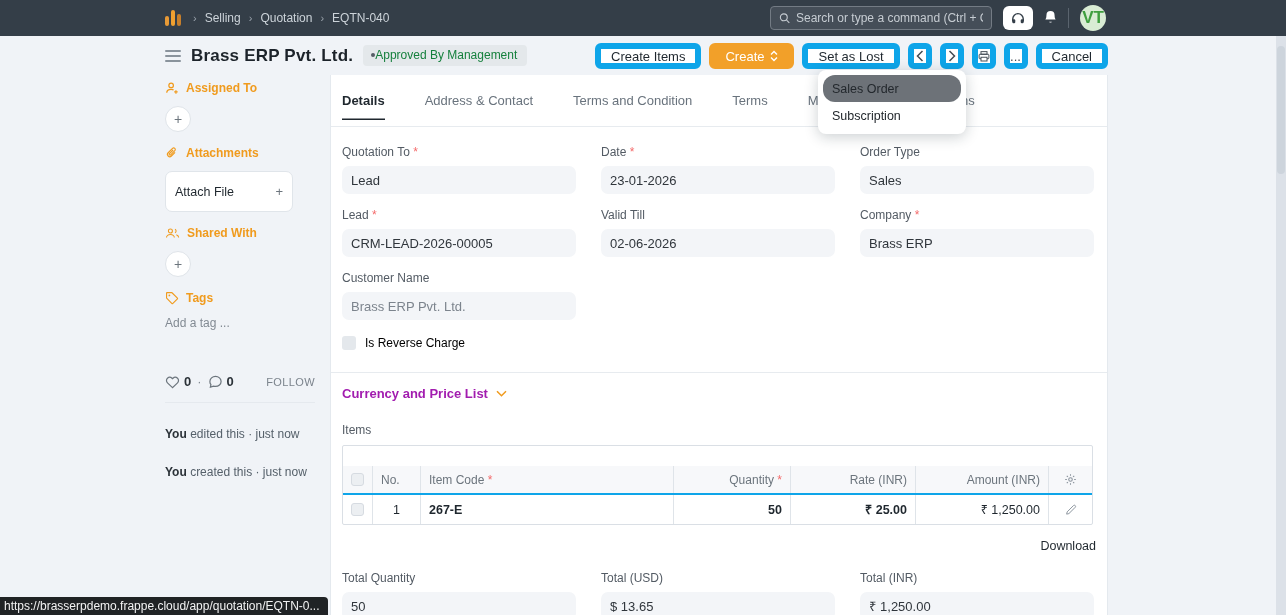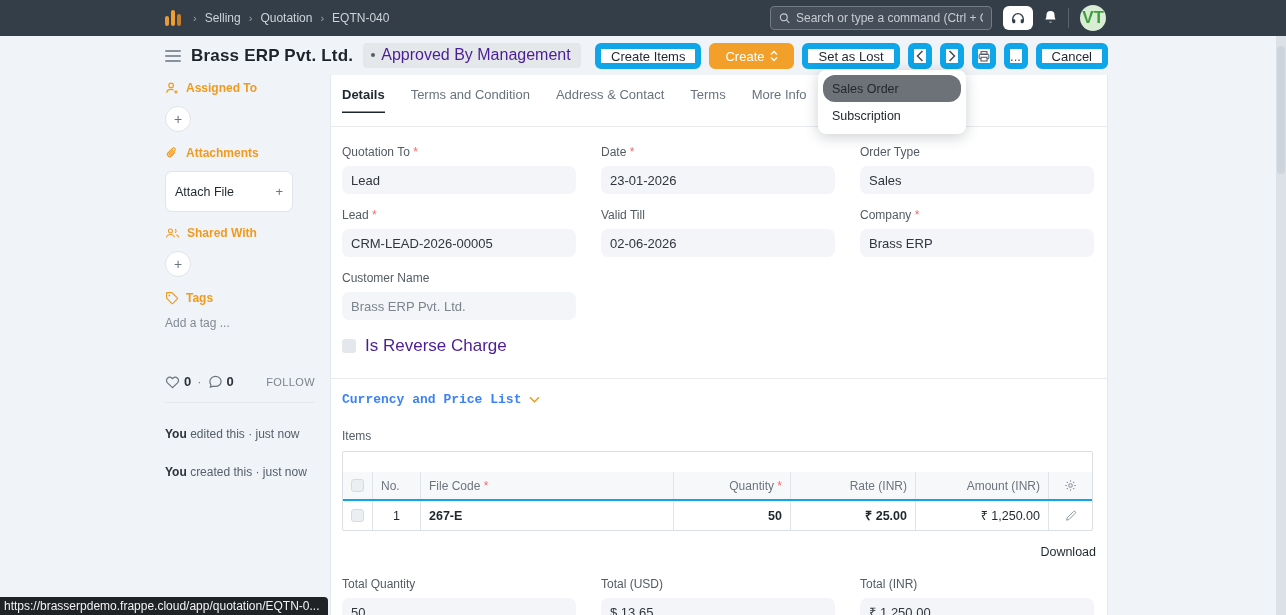--- a/index.html
+++ b/index.html
@@ -19,21 +19,21 @@
   .hp-btn { position:absolute; left:1003px; top:6px; width:30px; height:24px; background:#fff; border-radius:6px; display:flex; align-items:center; justify-content:center; }
   .bell { position:absolute; left:1043px; top:9px; }
   .nav-divider { position:absolute; left:1068px; top:8px; width:1px; height:20px; background:#5a646e; }
   .avatar { position:absolute; left:1080px; top:5px; width:26px; height:26px; border-radius:50%; background:#d9ecd4; color:#3f9e3f; font-size:17px; font-weight:bold; display:flex; align-items:center; justify-content:center; }
 
   
   .titlerow { position:absolute; left:0; top:36px; width:1286px; height:39px; display:flex; align-items:center; }
   .menu-toggle { margin-left:165px; display:flex; flex-direction:column; gap:3px; cursor:pointer; }
   .menu-toggle i { display:block; width:16px; height:2px; background:#8a939c; border-radius:1px; }
   .page-title { margin-left:10px; font-size:17px; font-weight:bold; color:#1c232a; letter-spacing:.2px; }
-  .status-badge { margin-left:10px; background:#e4e8eb; color:#4c1d95; font-size:16px; padding:3px 10px 4px 8px; border-radius:4px; display:flex; align-items:center; gap:6px; }
+  .status-badge { margin-left:10px; background:#e4e8eb; color:#15803d; font-size:12px; padding:3px 10px 4px 8px; border-radius:4px; display:flex; align-items:center; }
   .status-badge .dot { width:4px; height:4px; border-radius:50%; background:#555d66; display:inline-block; }
   .actions { position:absolute; right:178px; top:43px; display:flex; gap:8px; align-items:center; }
   .btn { height:26px; background:#fff; border:6px solid #0ea5e9; border-radius:6px; font-size:13px; color:#1f272e; display:flex; align-items:center; justify-content:center; padding:0 10px; cursor:pointer; font-family:"Liberation Sans",sans-serif; }
   .btn.icon-btn { width:24px; padding:0; color:#444c54; }
   .btn-primary { background:#f2a029; border-color:#f2a029; color:#fff; gap:6px; }
 
   
   .dropdown { position:absolute; left:818px; top:70px; width:148px; background:#fff; border-radius:8px; box-shadow:0 3px 14px rgba(25,39,52,.22); padding:5px; z-index:40; }
   .dropdown-item { height:27px; display:flex; align-items:center; padding:0 9px; font-size:12.5px; color:#23282d; border-radius:12px; cursor:pointer; }
   .dropdown-item.highlight { background:#6d7278; }
@@ -49,36 +49,36 @@
   .social { margin-top:44px; display:flex; align-items:center; width:150px; }
   .social .cnt { font-size:13px; font-weight:bold; color:#2b3238; margin-left:4px; }
   .social .sep { color:#828a93; margin:0 6px; }
   .follow { margin-left:auto; font-size:11px; color:#7b838c; letter-spacing:.4px; cursor:pointer; }
   .sb-divider { margin-top:13px; width:150px; height:1px; background:#e5e9ee; }
   .timeline-entry { margin-top:24px; font-size:12px; color:#55606a; }
   .timeline-entry b { color:#2b3238; }
 
   
   .card { position:absolute; left:330px; top:75px; width:778px; height:540px; background:#fff; border-left:1px solid #e4e9ee; border-right:1px solid #e4e9ee; }
-  .tabs { display:flex; gap:26px; padding:0 11px; height:52px; align-items:flex-start; border-bottom:1px solid #e7ebef; }
+  .tabs { display:flex; gap:40px; padding:0 11px; height:52px; align-items:center; border-bottom:1px solid #e7ebef; }
   .tab { font-size:13px; color:#69737d; cursor:pointer; height:38px; display:flex; align-items:center; }
   .tab.active { color:#1f272e; font-weight:bold; box-shadow:inset 0 -1.5px 0 #1f272e; }
 
   .form-area { position:relative; padding:18px 11px 0 11px; }
   .fgrid { display:grid; grid-template-columns:234px 234px 234px; column-gap:25px; row-gap:14px; }
   .field label { display:block; font-size:12px; color:#535b64; margin-bottom:7px; }
   .req { color:#f46b6b; }
   .control { height:28px; background:#f3f5f8; border-radius:7px; display:flex; align-items:center; padding:0 9px; font-size:13px; color:#30363c; }
   .control.readonly { color:#7c848d; }
   .checkbox-row { display:flex; align-items:center; gap:9px; margin-top:16px; }
   .checkbox { width:14px; height:14px; background:#e4e8ec; border-radius:3px; cursor:pointer; }
-  .checkbox-row span { font-size:17px; color:#4c1d95; }
+  .checkbox-row span { font-size:12px; color:#000000; }
 
   .section-break { margin-top:22px; border-top:1px solid #e7ebef; padding:13px 11px 0 11px; }
-  .collapsible-head { display:flex; align-items:center; gap:8px; color:#3b82f6; font-size:13px; font-weight:bold; cursor:pointer;font-family:Liberation Mono, monospace; }
+  .collapsible-head { display:flex; align-items:center; gap:8px; color:#a21caf; font-size:13px; font-weight:bold; cursor:pointer; }
 
   .items-label { margin:22px 11px 8px 11px; font-size:12px; color:#535b64; }
   .grid-table { margin:0 11px; width:751px; border:1px solid #dadfe5; border-radius:2px; font-size:12.5px; }
   .g-row { display:grid; grid-template-columns:30px 48px 253px 117px 125px 133px 43px; align-items:stretch; }
   .g-row.header { background:#f7f8fa; color:#6c757d; border-bottom:2px solid #0ea5e9; font-size:12px;margin-top:20px; }
   .g-cell { padding:6px 8px; border-right:1px solid #dfe4e9; display:flex; align-items:center; min-height:27px; }
   .g-cell:last-child { border-right:none; justify-content:center; }
   .g-cell.r { justify-content:flex-end; }
   .g-cell.c { justify-content:center; }
   .row-cb { width:13px; height:13px; background:#eceff2; border:1px solid #d6dbe1; border-radius:3px; }
@@ -246,22 +246,22 @@
   </div>
   <div class="timeline-entry">
     <b>You</b>
     <span>created this · just now</span>
   </div>
 </div>
 
 <div class="card">
   <div class="tabs">
     <div class="tab active">Details</div>
+    <div class="tab">Address &amp; Contact</div>
     <div class="tab">Terms and Condition</div>
-    <div class="tab">Address &amp; Contact</div>
     <div class="tab">Terms</div>
     <div class="tab">More Info</div>
     <div class="tab">Connections</div>
   </div>
 
   <div class="form-area">
     <div class="fgrid">
       <div class="field">
         <label><span>Quotation To</span> <span class="req">*</span></label>
         <div class="control">Lead</div>
@@ -306,21 +306,21 @@
     </div>
   </div>
 
   <div class="items-label">Items</div>
   <div class="grid-table">
     <div class="g-row header">
       <div class="g-cell c">
           <div class="row-cb"></div>
         </div>
       <div class="g-cell">No.</div>
-      <div class="g-cell"><span>File Code</span>&nbsp;<span class="req">*</span></div>
+      <div class="g-cell"><span>Item Code</span>&nbsp;<span class="req">*</span></div>
       <div class="g-cell r"><span>Quantity</span>&nbsp;<span class="req">*</span></div>
       <div class="g-cell r">Rate (INR)</div>
       <div class="g-cell r">Amount (INR)</div>
       <div class="g-cell c">
         <svg width="13" height="13" viewBox="0 0 16 16">
             <circle cx="8" cy="8" r="2.2" fill="none" stroke="#8a939c" stroke-width="1.3"></circle>
             <path d="M8 1.5v2M8 12.5v2M1.5 8h2M12.5 8h2M3.4 3.4l1.4 1.4M11.2 11.2l1.4 1.4M12.6 3.4l-1.4 1.4M4.8 11.2l-1.4 1.4" stroke="#8a939c" stroke-width="1.3"></path>
           </svg>
       </div>
     </div>

